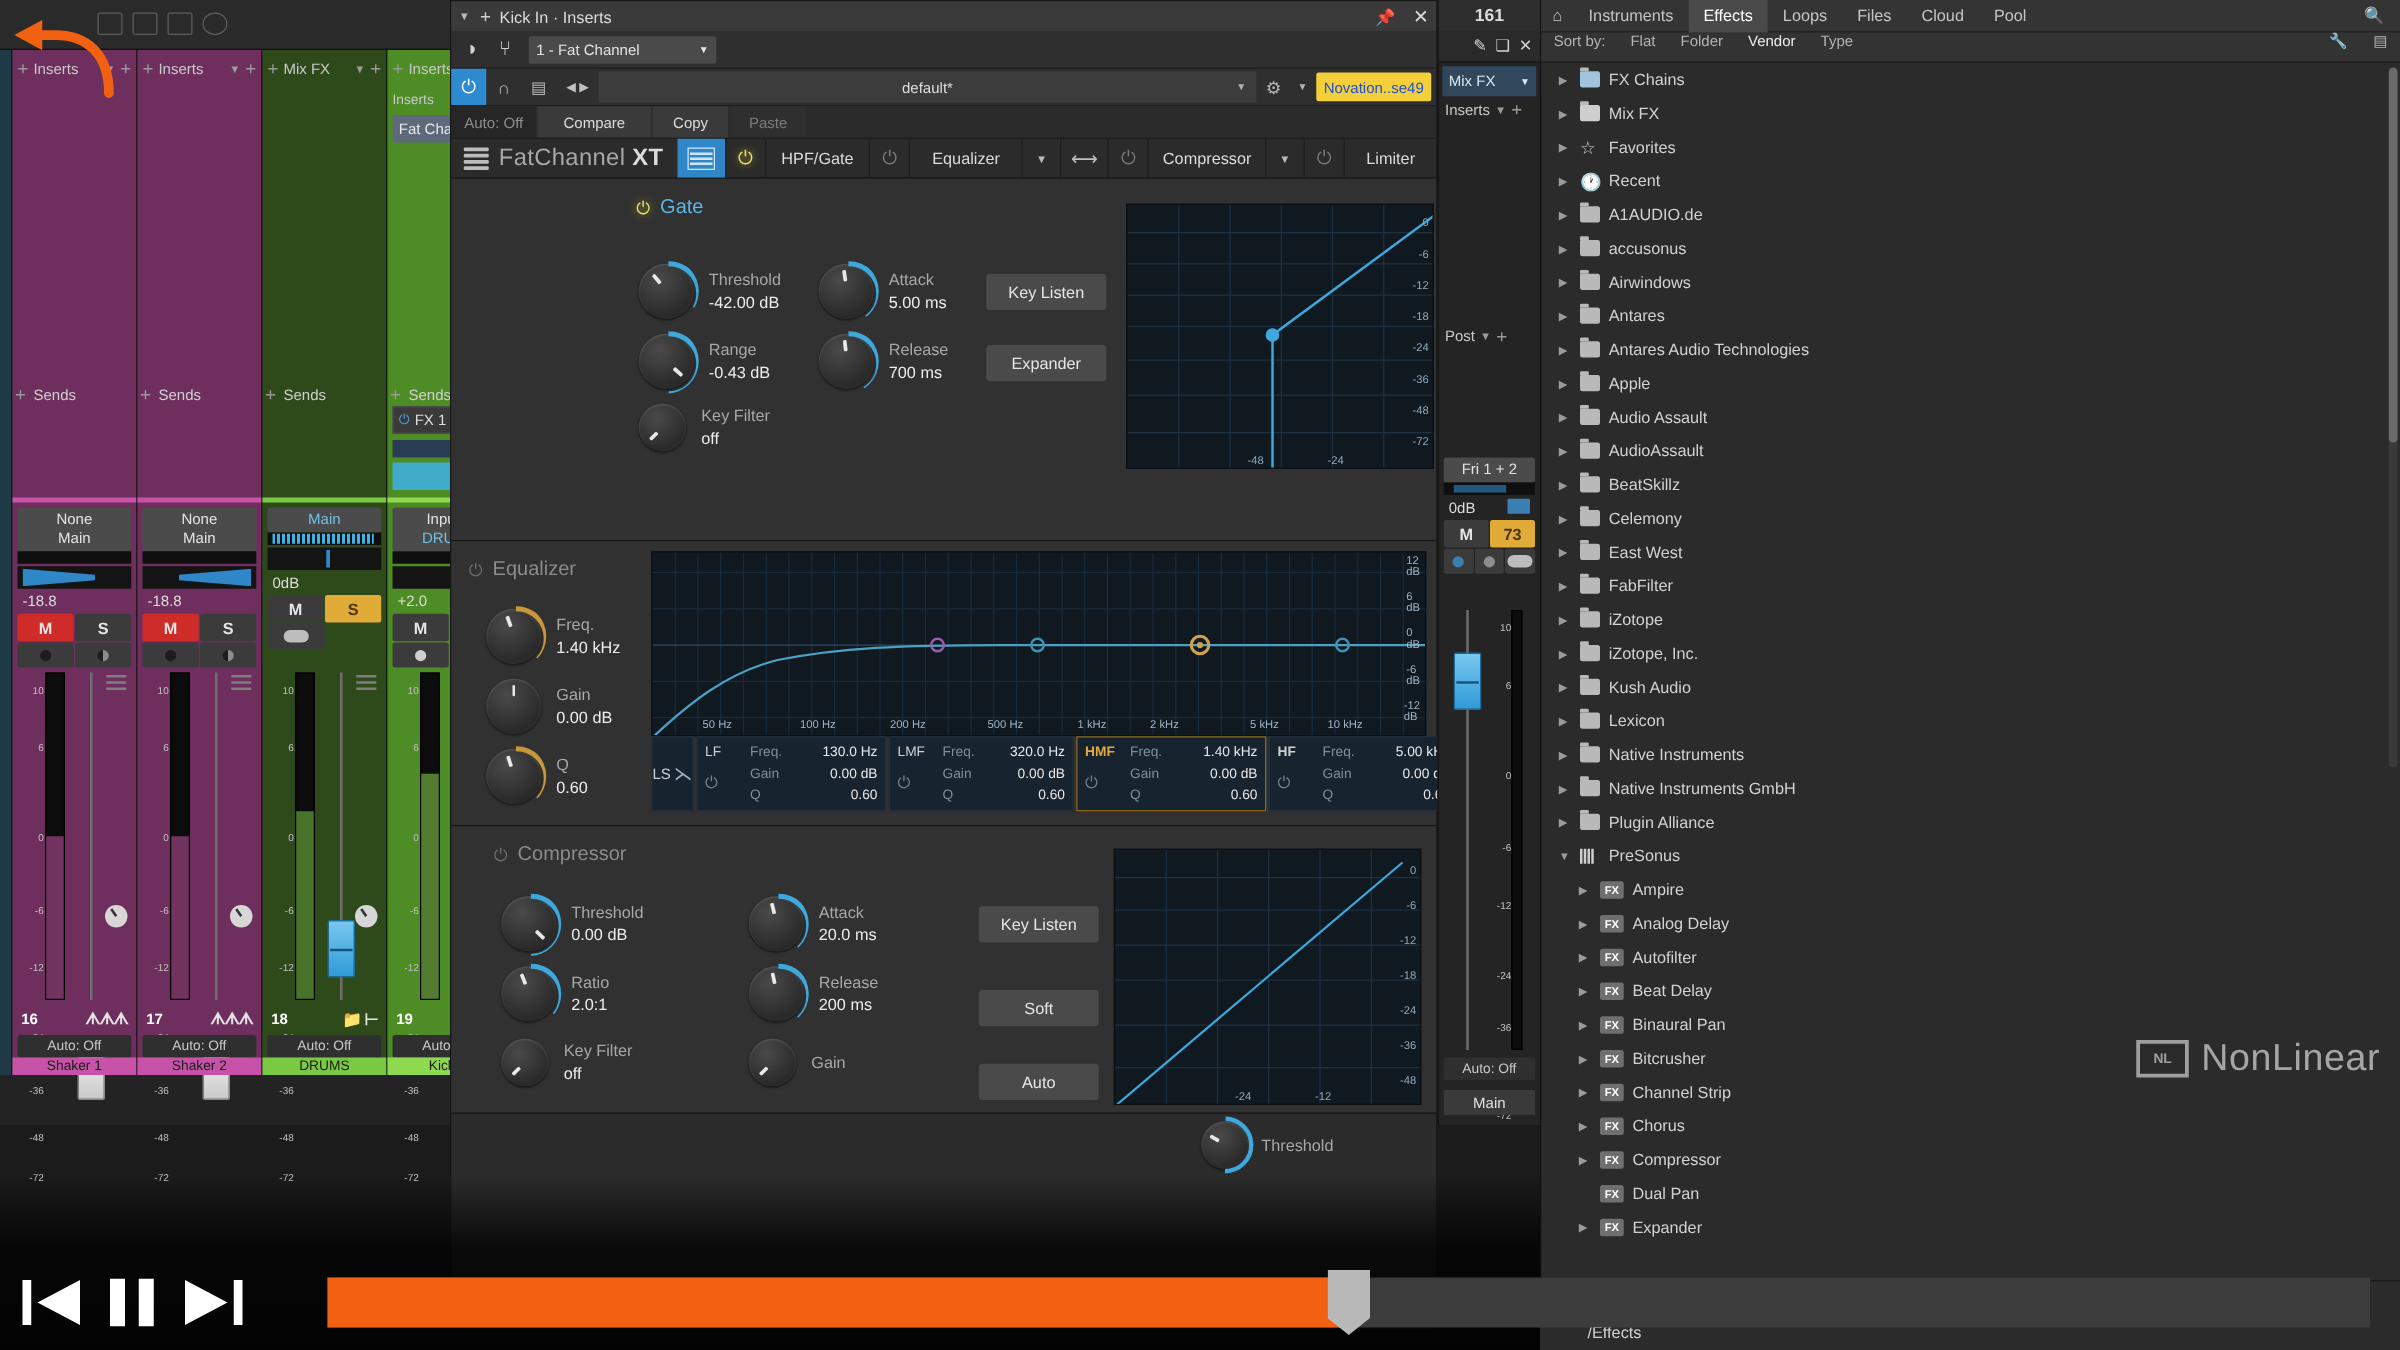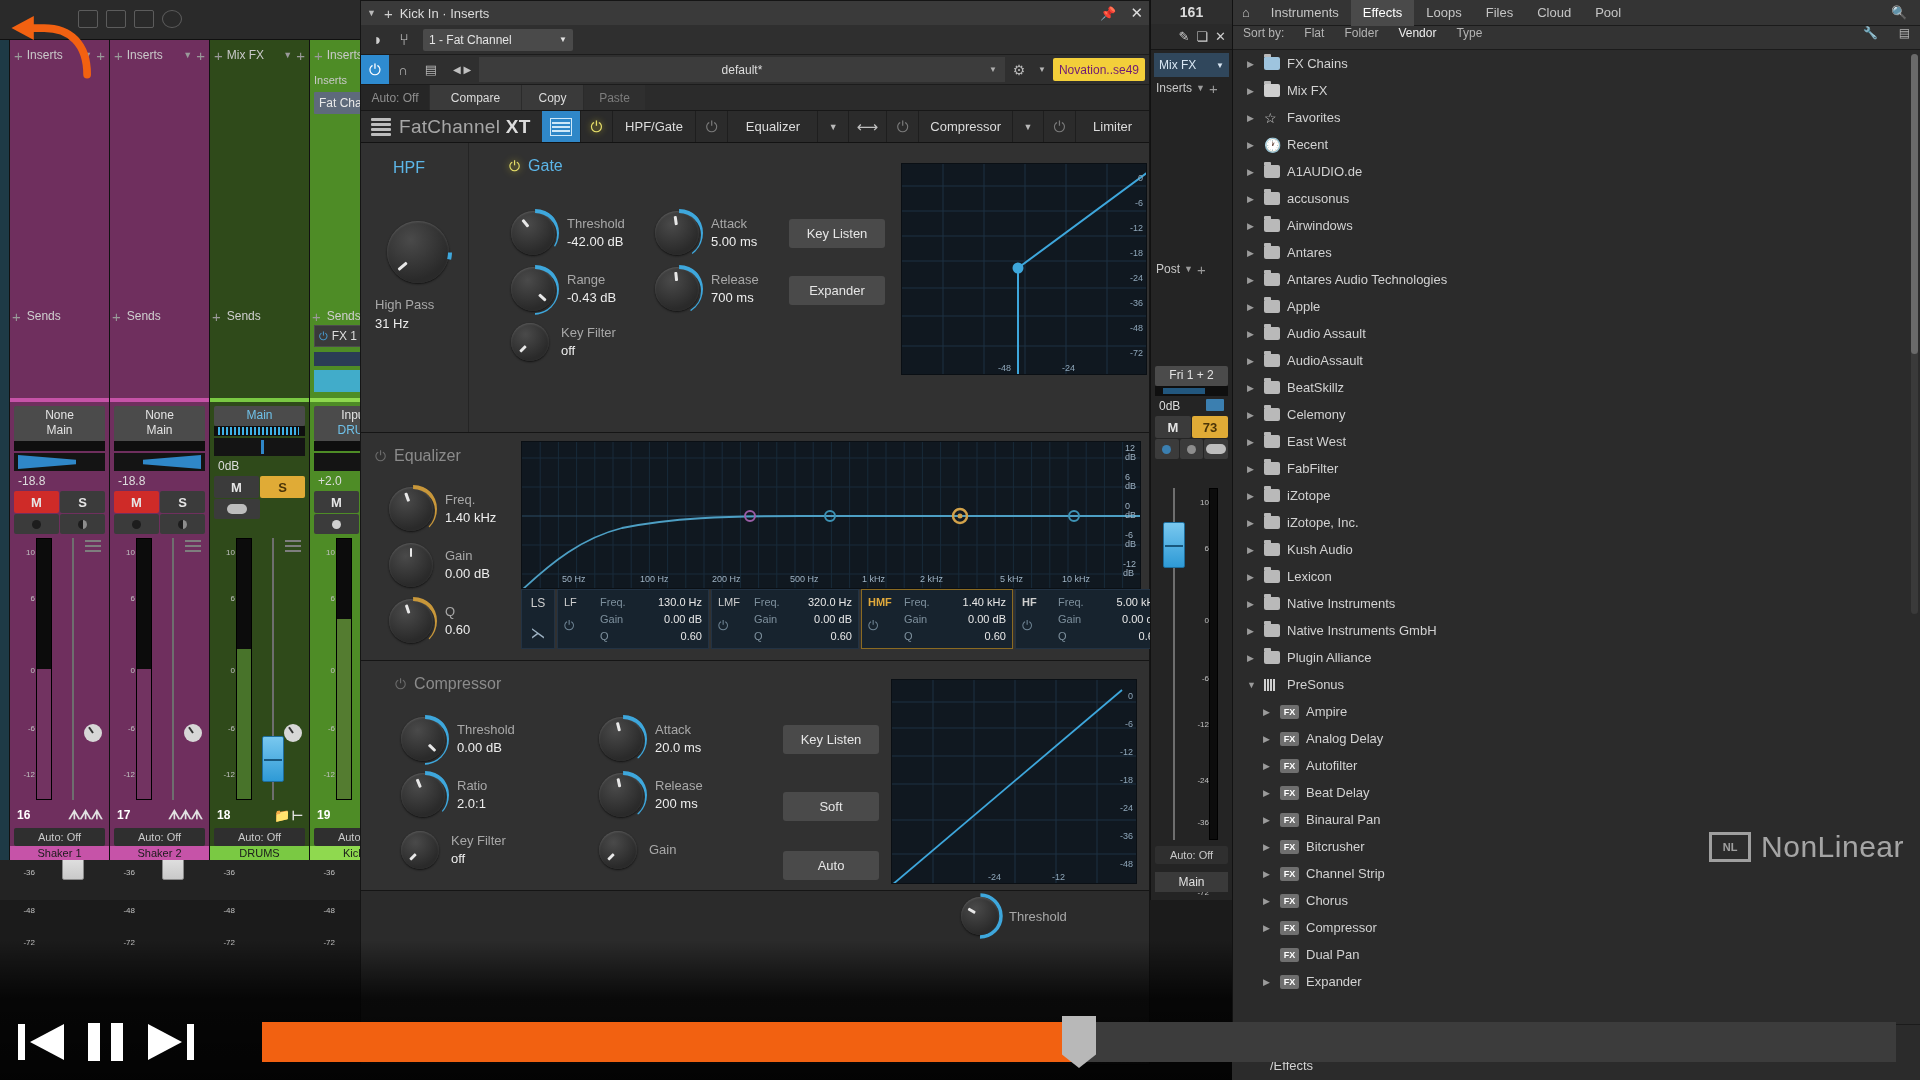--- a/index.html
+++ b/index.html
@@ -111,21 +111,21 @@
      color:#fff; font-size:15px; }
   .hbtn { width:28px; display:flex; align-items:center; justify-content:center; color:#b6b6b6;
      font-size:14px; }
   .pbtn { width:28px; display:flex; align-items:center; justify-content:center; color:#b6b6b6; font-size:13px; }
   .navb { width:34px; display:flex; align-items:center; justify-content:center; gap:4px;
      color:#c0c0c0; font-size:10px; }
   .presetfld { flex:1; background:#3c3c3c; display:flex; align-items:center; justify-content:center;
      font-size:12px; color:#dedede; position:relative; margin:2px 0; }
   .presetfld .dn { position:absolute; right:8px; font-size:8px; color:#b0b0b0; }
   .gearb { width:28px; display:flex; align-items:center; justify-content:center; color:#b6b6b6; font-size:14px; }
-  .novbadge { background:#f3cf3a; color:#701a75; font-size:12px; padding:2px 6px; margin:3px 4px 3px 2px;
+  .novbadge { background:#f3cf3a; color:#1d4ed8; font-size:12px; padding:2px 6px; margin:3px 4px 3px 2px;
      border-radius:2px; display:flex; align-items:center; }
 
   .prow4 { height:26px; background:#2b2b2b; display:flex; align-items:stretch;
      border-bottom:1px solid #171717; font-size:12px; }
   .prow4 .cell { display:flex; align-items:center; justify-content:center; color:#dcdcdc; }
   .prow4 .autoff { width:68px; color:#8e8e8e; background:#262626; }
   .prow4 .cmp { width:92px; background:#3a3a3a; border-left:1px solid #2b2b2b; }
   .prow4 .cpy { width:62px; background:#3a3a3a; border-left:1px solid #2b2b2b; }
   .prow4 .pst { width:62px; background:#2f2f2f; color:#7d7d7d; border-left:1px solid #2b2b2b; }
 
@@ -644,35 +644,20 @@
       <span class="moddd">▼</span>
       <span class="modarrow">⟷</span>
       <span class="pwrcell">⏻</span>
       <span class="modname" style="width:104px">Compressor</span>
       <span class="moddd">▼</span>
       <span class="pwrcell">⏻</span>
       <span class="modname" style="width:82px">Limiter</span>
     </div>
 
     <div class="panel" style="height:290px">
-      <div class="lft">
-        <div class="secttl act" style="position:absolute;left:32px;top:16px">HPF</div>
-        <div style="position:absolute;left:26px;top:78px">
-          <div class="knob" style="width:62px;height:62px">
-            <div class="ind" style="height:11px;transform-origin:50% 26px;transform:rotate(-131deg);top:6px"></div>
-            <svg width="74" height="74" style="position:absolute;left:-6px;top:-6px">
-              <circle cx="37" cy="37" r="32" fill="none" stroke="#3ea7dc" stroke-width="4" stroke-dasharray="7 400" stroke-dashoffset="-151" transform="rotate(90 37 37)"></circle>
-            </svg>
-          </div>
-        </div>
-        <div style="position:absolute;left:14px;top:152px;font-size:13px;line-height:19px">
-          <div class="n" style="color:#a8a8a8">High Pass</div>
-          <div class="v" style="color:#ededed">31 Hz</div>
-        </div>
-      </div>
 
       <div style="position:absolute;left:130px;top:0;right:0;bottom:0">
         <div class="secttl act" style="position:absolute;left:18px;top:14px">
           <span class="pwr on">⏻</span>
           <span>Gate</span>
         </div>
 
         <div class="ctl" style="position:absolute;left:20px;top:68px">
           <div class="knob">
             <div class="ind" style="transform:rotate(-40deg)"></div>
@@ -877,21 +862,21 @@
             <span style="position:absolute;left:190px">200 Hz</span>
             <span style="position:absolute;left:268px">500 Hz</span>
             <span style="position:absolute;left:340px">1 kHz</span>
             <span style="position:absolute;left:398px">2 kHz</span>
             <span style="position:absolute;left:478px">5 kHz</span>
             <span style="position:absolute;left:540px">10 kHz</span>
           </div>
       </div>
 
       <div style="position:absolute;left:160px;top:156px;height:60px;display:flex;gap:2px" id="eqbands">
-          <div style="width:34px;background:#17232e;border:1px solid #223243;display:flex;flex-direction:column;align-items:center;justify-content:space-between;padding:6px 0">
+          <div style="width:34px;background:#17232e;border:1px solid #223243;display:flex;flex-direction:row;align-items:center;justify-content:space-between;padding:6px 0">
        <span style="font-size:12px;color:#cfcfcf">LS</span>
        <span style="font-size:15px;color:#9fb3c4">⋋</span>
           </div>
           <div style="width:152px;background:#17232e;border:1px solid #223243;padding:4px 6px;position:relative">
     <div style="display:flex;font-size:11px;line-height:17px">
       <div style="width:36px">
         <div style="color:#cfcfcf;font-weight:normal">LF</div>
         <div style="margin-top:6px;color:#6f8494;font-size:13px">⏻</div>
       </div>
       <div style="flex:1">

